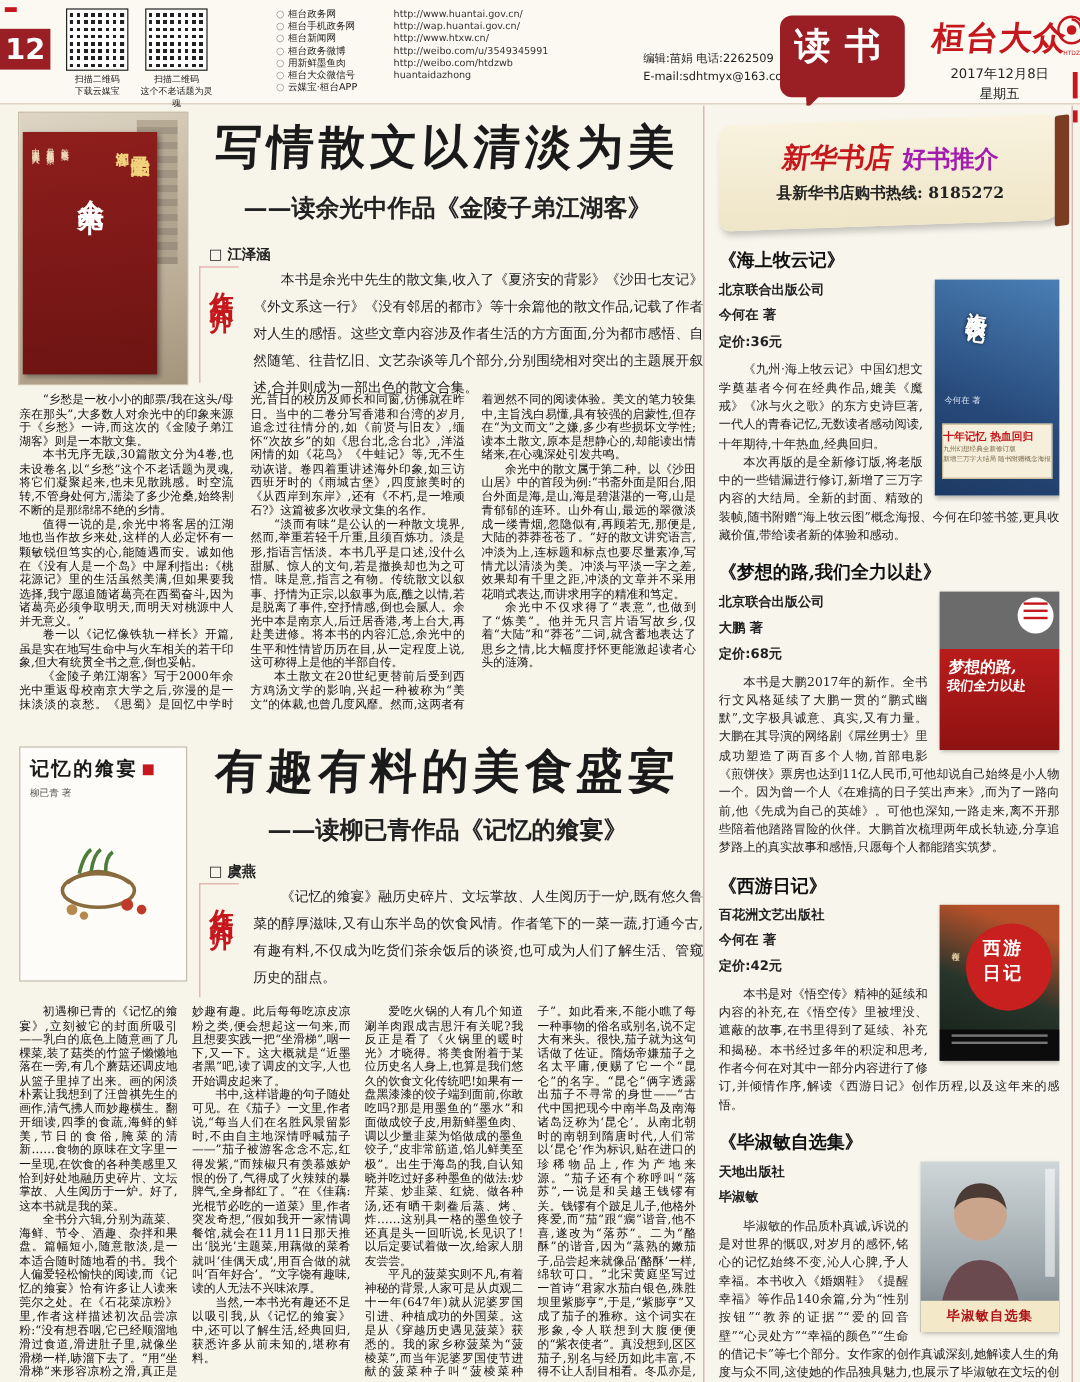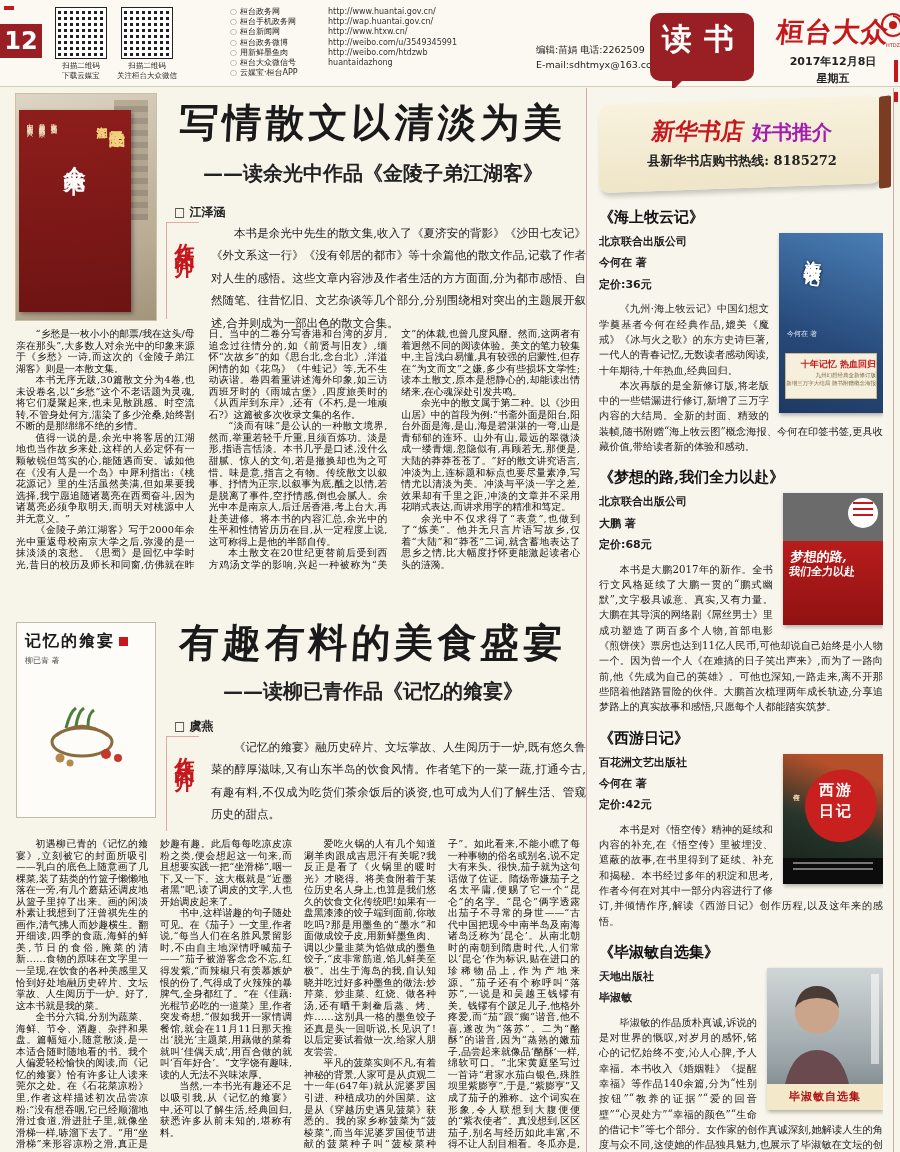--- a/index.html
+++ b/index.html
@@ -20,21 +20,21 @@
   .lrow .bullet{width:10px;color:#888;}
   .lrow .lname{width:88px;}
   .lrow .lurl{flex:1;color:#333;}
   .editor{position:absolute;left:536px;top:42px;font-size:9.5px;line-height:1.6;color:#222;font-family:"DejaVu Sans",sans-serif;}
   .section-badge{position:absolute;left:650px;top:13px;width:104px;height:68px;background:#9a1f24;border-radius:10px;color:#fff;font-size:30px;font-weight:bold;text-align:left;line-height:52px;letter-spacing:12px;text-indent:12px;}
   .section-badge::after{content:"";position:absolute;left:22px;bottom:-10px;border:7px solid transparent;border-top-color:#9a1f24;border-left-color:#9a1f24;}
   .brand{position:absolute;left:772px;top:14px;width:122px;text-align:center;}
   .brand-name{color:#c5171c;font-size:27px;font-weight:bold;transform:skewX(-6deg);letter-spacing:1px;white-space:nowrap;}
   .brand-logo{position:absolute;right:-12px;top:-2px;}
   .logo-cap{font-size:5px;color:#c5171c;text-align:center;font-family:"DejaVu Sans",sans-serif;}
-  .brand-date{font-size:11px;font-weight:bold;line-height:1.5;color:#222;margin-top:4px;font-family:"DejaVu Sans",sans-serif;}
+  .brand-date{font-size:11px;font-weight:normal;line-height:1.5;color:#222;margin-top:4px;font-family:"DejaVu Sans",sans-serif;}
   .mark{position:absolute;background:#c5171c;}
   
   .article{position:absolute;left:16px;width:564px;}
   .a1{top:90px;height:522px;} .a2{top:616px;height:536px;}
   .art-title{position:absolute;left:150px;top:0;width:414px;margin:0;text-align:center;font-size:39px;font-weight:900;letter-spacing:4px;transform:skewX(-3deg);}
   .a1 .art-title{top:6px;}
   .art-sub{position:absolute;left:150px;width:414px;margin:0;text-align:center;font-size:20px;font-weight:bold;color:#222;}
   .a1 .art-sub{top:70px;} .a2 .art-sub{top:62px;}
   .byline{position:absolute;left:158px;font-size:12px;font-weight:bold;color:#222;}
   .a1 .byline{top:114px;} .a2 .byline{top:102px;}
@@ -74,21 +74,21 @@
   .book-entry{overflow:hidden;margin-bottom:12px;}
   .bk-title{margin:2px 0 4px;font-size:15px;font-weight:900;color:#111;}
   .bk-cover{float:right;margin:2px 0 6px 10px;box-shadow:1px 2px 4px rgba(0,0,0,.3);position:relative;overflow:hidden;}
   .bk-meta{font-size:11px;font-weight:bold;line-height:1.95;color:#222;font-family:"DejaVu Sans",sans-serif;}
   .bk-desc{font-size:10.2px;line-height:1.5;text-align:justify;color:#222;margin-top:6px;}
   .bk-desc p{margin:0;text-indent:2em;}
   
   .cov-muyun{width:104px;height:180px;background:linear-gradient(200deg,#4a7fb5,#27497a 60%,#1d3a63);}
   .muyun-title{position:absolute;left:26px;top:14px;color:#fff;font-size:17px;font-weight:900;writing-mode:vertical-rl;text-orientation:upright;letter-spacing:2px;transform:rotate(8deg);text-shadow:0 0 3px #123;}
   .muyun-author{position:absolute;left:8px;top:96px;color:#dce8f5;font-size:7px;}
-  .muyun-band{position:absolute;left:6px;bottom:14px;width:92px;height:46px;background:#f6efdc;border:1px solid #c9b98f;text-align:right;padding-top:4px;box-sizing:border-box;}
+  .muyun-band{position:absolute;left:6px;bottom:14px;width:92px;height:46px;background:#f6efdc;border:1px solid #c9b98f;text-align:left;padding-top:4px;box-sizing:border-box;}
   .muyun-band .b1{color:#c5171c;font-size:9px;font-weight:900;}
   .muyun-band .b2{color:#7a6a4a;font-size:5.5px;line-height:1.5;}
   .cov-mengxiang{width:100px;height:132px;background:linear-gradient(180deg,#6b6b6b 0 36%,#b91c1c 36%,#8f1212);}
   .mx-sticker{position:absolute;right:5px;top:5px;width:30px;height:30px;border-radius:50%;background:#fff;}
   .mx-sticker i{display:block;height:2px;background:#c5171c;margin:4px 5px 0;}
   .mx-title{position:absolute;left:7px;top:56px;color:#fff;font-weight:900;font-size:13px;transform:skewX(-6deg);line-height:1.25;}
   .mx-title .t2{font-size:11px;}
   .cov-xiyou{width:100px;height:130px;background:linear-gradient(200deg,#b5502a 0 18%,#27352b 55%,#131d17);}
   .xy-circle{position:absolute;left:22px;top:16px;width:72px;height:72px;background:#c8201e;border-radius:50% 46% 52% 48%;transform:rotate(-8deg);}
   .xy-title{position:absolute;left:36px;top:26px;color:#fff;font-size:15px;font-weight:900;width:44px;line-height:1.4;letter-spacing:2px;}
@@ -112,21 +112,21 @@
       <div class="qr-img"></div>
       <div class="qr-cap">
         <div>扫描二维码</div>
         <div>下载云媒宝</div>
       </div>
     </div>
     <div class="qr qr2">
       <div class="qr-img"></div>
       <div class="qr-cap">
         <div>扫描二维码</div>
-        <div>关注桓台大众微信</div>
+        <div>这个不老话题为灵魂</div>
       </div>
     </div>
 
     <div class="links">
       <div class="lrow">
           <span class="bullet">○</span>
           <span class="lname">桓台政务网</span>
           <span class="lurl">http://www.huantai.gov.cn/</span>
         </div>
       <div class="lrow">
@@ -209,20 +209,21 @@
     <h2 class="art-sub">——读余光中作品《金陵子弟江湖客》</h2>
     <div class="byline">□ 江泽涵</div>
     <div class="intro">
       <div class="intro-label">作品简介</div>
       <div class="intro-text">本书是余光中先生的散文集,收入了《夏济安的背影》《沙田七友记》《外文系这一行》《没有邻居的都市》等十余篇他的散文作品,记载了作者对人生的感悟。这些文章内容涉及作者生活的方方面面,分为都市感悟、自然随笔、往昔忆旧、文艺杂谈等几个部分,分别围绕相对突出的主题展开叙述,合并则成为一部出色的散文合集。</div>
     </div>
     <div class="body">
         <p>“乡愁是一枚小小的邮票/我在这头/母亲在那头”,大多数人对余光中的印象来源于《乡愁》一诗,而这次的《金陵子弟江湖客》则是一本散文集。</p>
         <p>本书无序无跋,30篇散文分为4卷,也未设卷名,以“乡愁”这个不老话题为灵魂,将它们凝聚起来,也未见散跳感。时空流转,不管身处何方,濡染了多少沧桑,始终割不断的是那绵绵不绝的乡情。</p>
         <p>值得一说的是,余光中将客居的江湖地也当作故乡来处,这样的人必定怀有一颗敏锐但笃实的心,能随遇而安。诚如他在《没有人是一个岛》中犀利指出:《桃花源记》里的生活虽然美满,但如果要我选择,我宁愿追随诸葛亮在西蜀奋斗,因为诸葛亮必须争取明天,而明天对桃源中人并无意义。”</p>
+        <p>卷一以《记忆像铁轨一样长》开篇,虽是实在地写生命中与火车相关的若干印象,但大有统贯全书之意,倒也妥帖。</p>
         <p>《金陵子弟江湖客》写于2000年余光中重返母校南京大学之后,弥漫的是一抹淡淡的哀愁。《思蜀》是回忆中学时光,昔日的校历及师长和同窗,仿佛就在昨日。当中的二卷分写香港和台湾的岁月,追念过往情分的,如《前贤与旧友》,缅怀“次故乡”的如《思台北,念台北》,洋溢闲情的如《花鸟》《牛蛙记》等,无不生动诙谐。卷四着重讲述海外印象,如三访西班牙时的《雨城古堡》,四度旅美时的《从西岸到东岸》,还有《不朽,是一堆顽石?》这篇被多次收录文集的名作。</p>
         <p>“淡而有味”是公认的一种散文境界,然而,举重若轻千斤重,且须百炼功。淡是形,指语言恬淡。本书几乎是口述,没什么甜腻、惊人的文句,若是撤换却也为之可惜。味是意,指言之有物。传统散文以叙事、抒情为正宗,以叙事为底,醮之以情,若是脱离了事件,空抒情感,倒也会腻人。余光中本是南京人,后迁居香港,考上台大,再赴美进修。将本书的内容汇总,余光中的生平和性情皆历历在目,从一定程度上说,这可称得上是他的半部自传。</p>
         <p>本土散文在20世纪更替前后受到西方鸡汤文学的影响,兴起一种被称为“美文”的体裁,也曾几度风靡。然而,这两者有着迥然不同的阅读体验。美文的笔力较集中,主旨浅白易懂,具有较强的启蒙性,但存在“为文而文”之嫌,多少有些损坏文学性;读本土散文,原本是想静心的,却能读出情绪来,在心魂深处引发共鸣。</p>
         <p>余光中的散文属于第二种。以《沙田山居》中的首段为例:“书斋外面是阳台,阳台外面是海,是山,海是碧湛湛的一弯,山是青郁郁的连环。山外有山,最远的翠微淡成一缕青烟,忽隐似有,再顾若无,那便是,大陆的莽莽苍苍了。”好的散文讲究语言,冲淡为上,连标题和标点也要尽量素净,写情尤以清淡为美。冲淡与平淡一字之差,效果却有千里之距,冲淡的文章并不采用花哨式表达,而讲求用字的精准和笃定。</p>
         <p>余光中不仅求得了“表意”,也做到了“炼美”。他并无只言片语写故乡,仅着“大陆”和“莽苍”二词,就含蓄地表达了思乡之情,比大幅度抒怀更能激起读者心头的涟漪。</p>
       </div>
   </section>
 
   <section class="article a2">
     <div class="art-visual">

